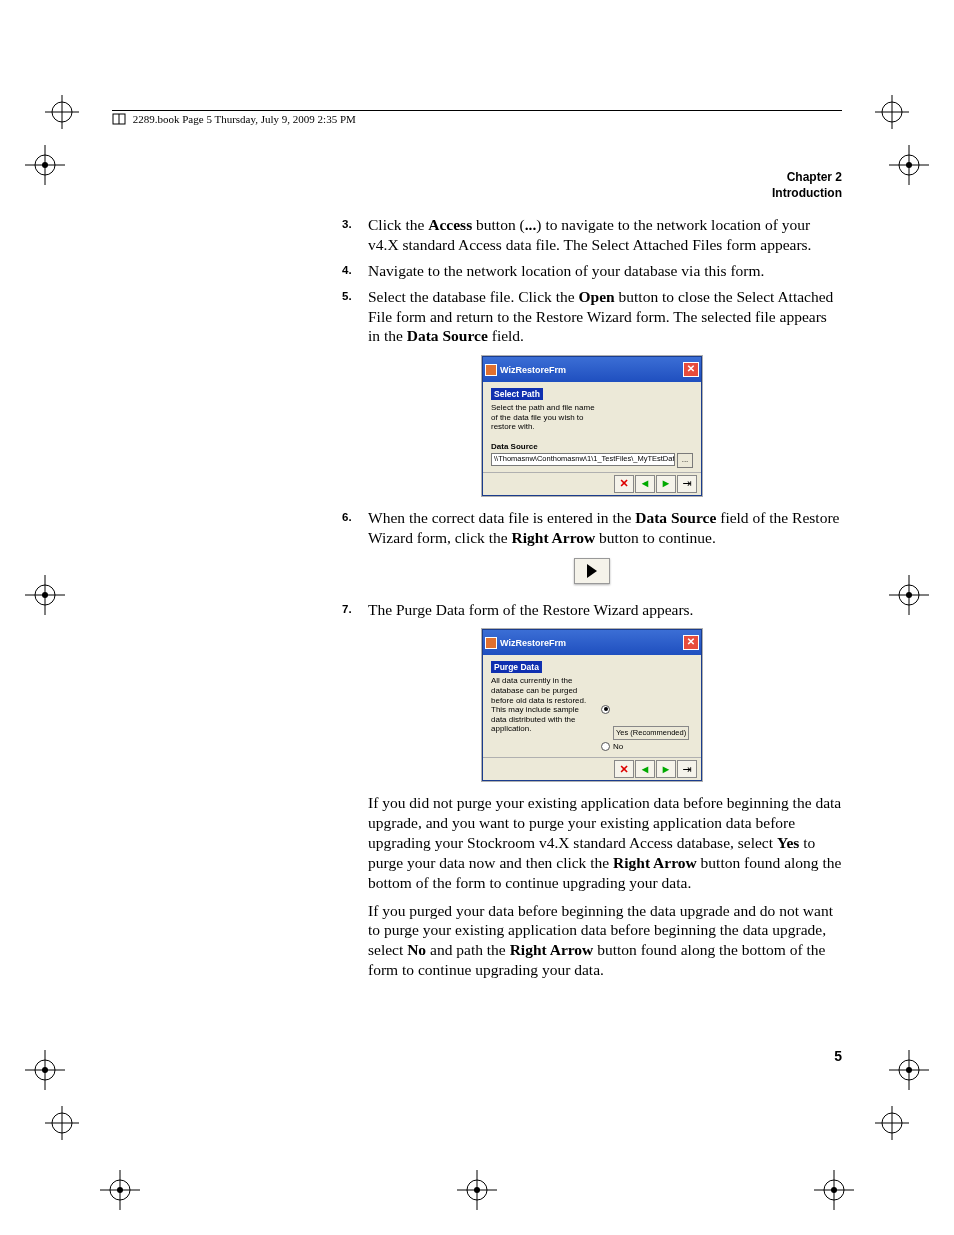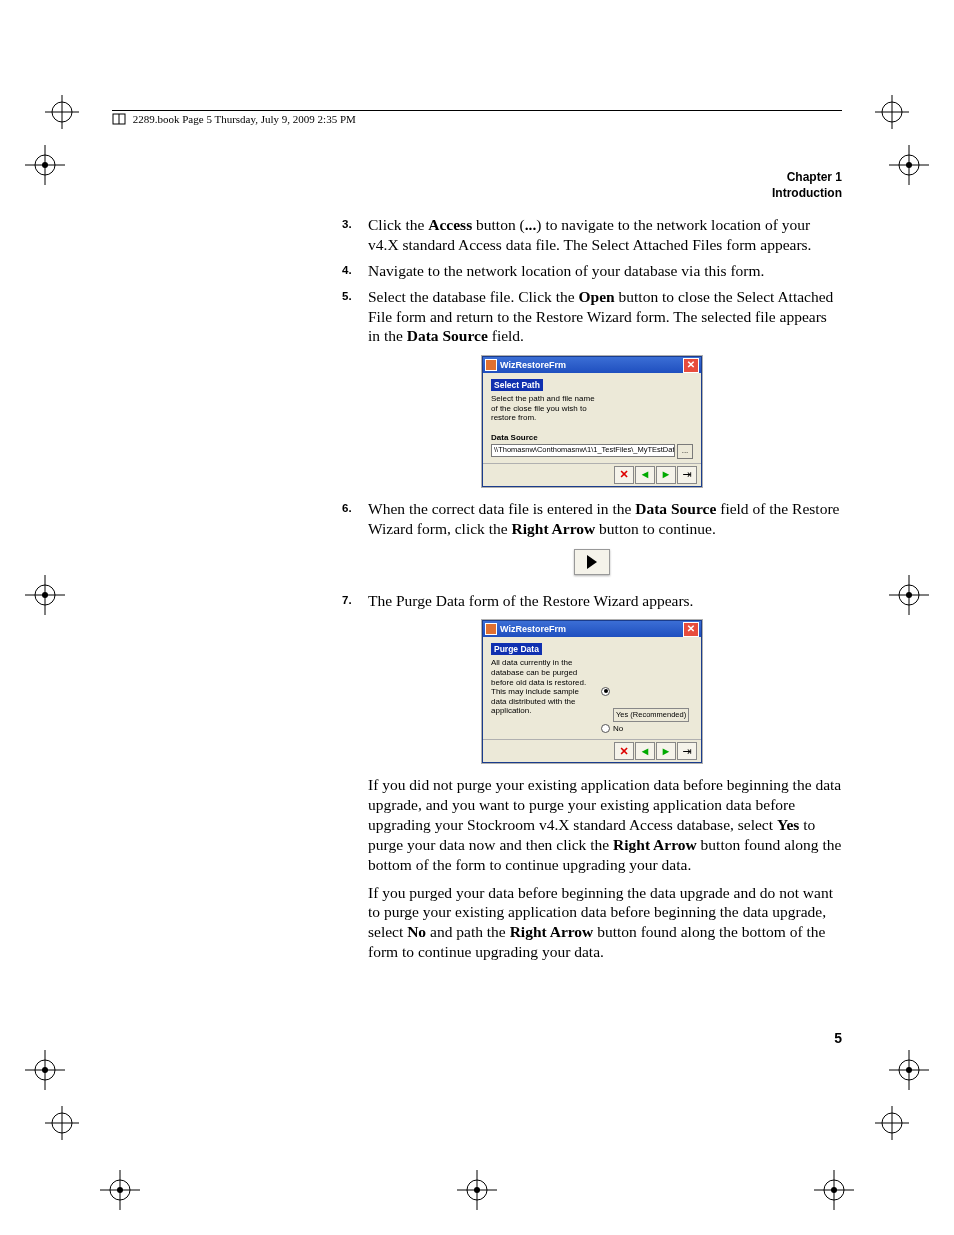--- a/index.html
+++ b/index.html
@@ -103,21 +103,21 @@
     width: 218px;
     font-family: Tahoma, Arial, sans-serif;
     font-size: 8px;
     text-align: left;
     box-shadow: 0 0 0 1px #b0b0b0;
     vertical-align: top;
   }
   .titlebar {
     background: linear-gradient(#3b6ed5,#1f4fbf);
     color: #fff;
-    height: 16px;
+    height: 25px;
     display: flex;
     align-items: center;
     padding: 0 2px;
     font-weight: bold;
     font-size: 9px;
   }
   .titlebar .ticon {
     width: 10px; height: 10px;
     background: #e07030;
     border: 1px solid #fff;
@@ -343,21 +343,21 @@
     <svg width="14" height="12">
         <rect x="1" y="1" width="12" height="10" fill="none" stroke="#000"></rect>
         <line x1="7" y1="1" x2="7" y2="11" stroke="#000"></line>
       </svg>
   </span>
   <span>2289.book  Page 5  Thursday, July 9, 2009  2:35 PM</span>
 </div>
 
 <div class="page">
   <div class="chapter-header">
-    <div>Chapter 1</div>
+    <div>Chapter 2</div>
     <div>Introduction</div>
   </div>
 
   <div class="content">
     <ol class="steps">
       <li>
         <span class="num">3.</span>
         <span><span>Click the </span><span class="bold">Access</span><span> button (</span><span class="bold">...</span><span>) to navigate to the network location of your v4.X standard Access data file. The Select Attached Files form appears.</span></span>
       </li>
       <li>
@@ -373,21 +373,21 @@
     <div class="figure">
       <div class="dialog">
         <div class="titlebar">
           <span class="ticon"></span>
           <span>WizRestoreFrm</span>
           <span class="spacer"></span>
           <span class="closebox">✕</span>
         </div>
         <div class="dlg-body">
           <div class="dlg-heading">Select Path</div>
-          <div class="dlg-text" style="width:110px">Select the path and file name of the close file you wish to restore from.</div>
+          <div class="dlg-text" style="width:110px">Select the path and file name of the data file you wish to restore with.</div>
           <div class="dlg-label">Data Source</div>
           <div class="dlg-input-row">
             <div class="dlg-input">\\Thomasnw\Conthomasnw\1\1_TestFiles\_MyTEstData\DATA</div>
             <div class="dlg-browse">...</div>
           </div>
         </div>
         <div class="dlg-footer">
           <div class="navbtn red">✕</div>
           <div class="navbtn green">◄</div>
           <div class="navbtn green">►</div>

